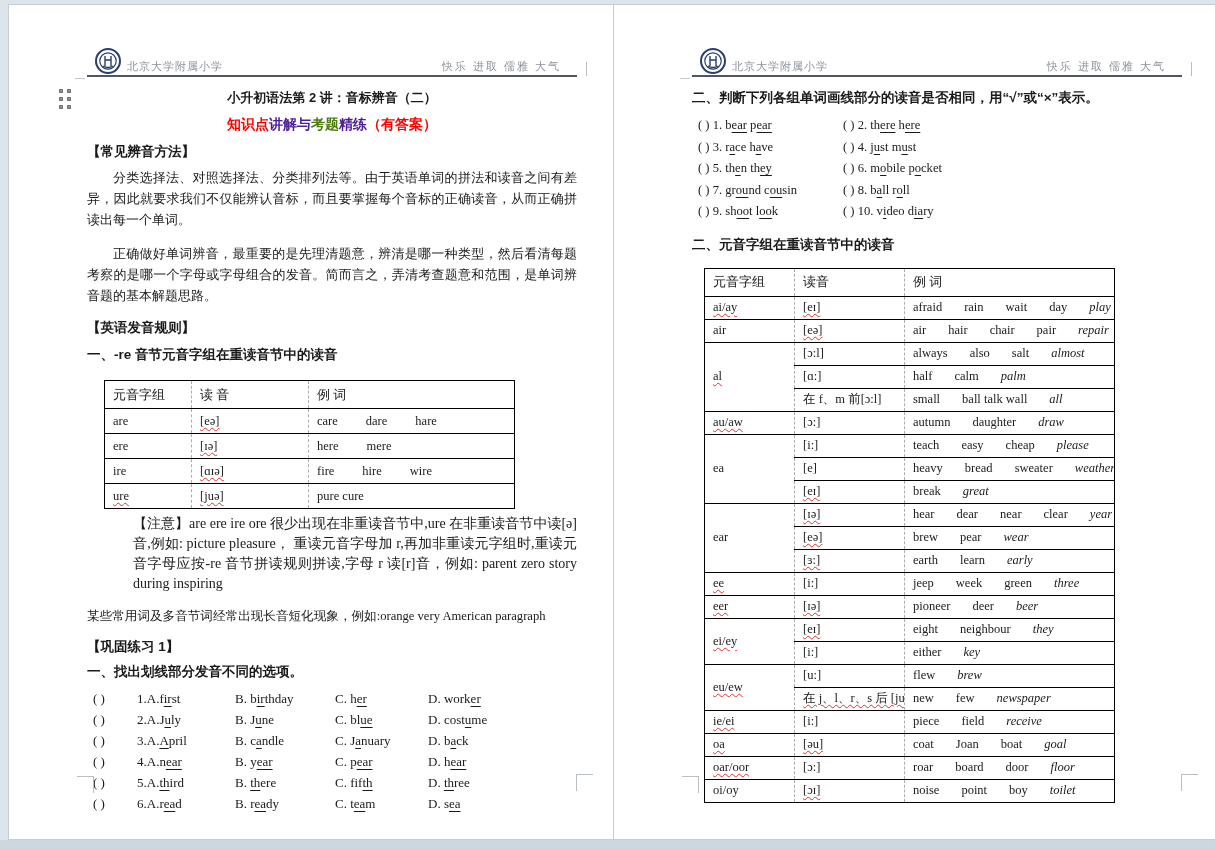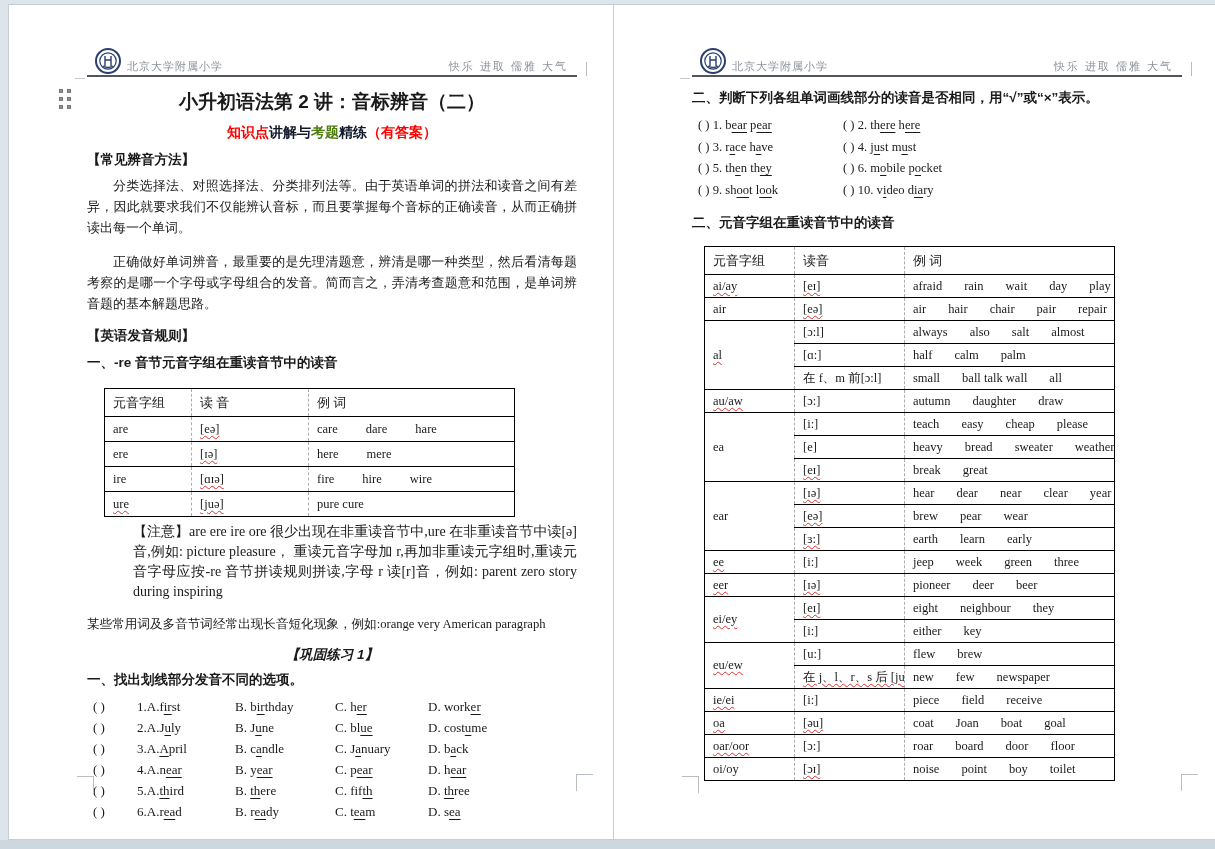--- a/index.html
+++ b/index.html
@@ -18,78 +18,78 @@
   }
   #page1 { left:8px; }
   #page2 { left:613px; }
 
   
   .hdr { margin-top:42px; height:30px; position:relative;
          border-bottom:2px solid #53545e; }
   .hdr .logo { position:absolute; left:8px; bottom:1px; width:26px; height:26px; }
   .hdr .school { position:absolute; left:40px; bottom:1px; font-size:11px; color:#8b919d;
                  font-family:"Liberation Sans","DejaVu Sans",sans-serif; letter-spacing:1px; }
-  .hdr .motto  { position:absolute; right:9px; bottom:1px; font-size:11px; color:#8b919d;
+  .hdr .motto  { position:absolute; right:16px; bottom:1px; font-size:11px; color:#8b919d;
                  font-family:"Liberation Sans","DejaVu Sans",sans-serif; letter-spacing:2px; }
   .hdr .tick { position:absolute; right:-10px; bottom:-1px; width:1px; height:14px; background:#b9bec4; }
   .hdr .ltick { position:absolute; left:-12px; bottom:-4px; width:10px; height:1px; background:#c4c9ce; }
 
   
   .dots { position:absolute; left:50px; top:84px; display:grid;
           grid-template-columns:4px 4px; grid-auto-rows:4px; gap:4px; }
   .dots i { background:#8d8d8d; box-shadow:inset 0 0 0 1px #777; }
   .mark { position:absolute; width:17px; height:17px; }
   .mark.bl { left:68px;  bottom:46px; border-top:1px solid #b9bec4; border-right:1px solid #b9bec4; }
   .mark.br { right:70px; bottom:48px; border-top:1px solid #b9bec4; border-left:1px solid #b9bec4; }
 
   
-  .title { margin-top:12px; text-align:center; font-size:19px; font-weight:bold;
+  .title { margin-top:12px; text-align:center; font-size:13px; font-weight:bold;
            font-family:"Liberation Sans","DejaVu Sans",sans-serif; }
   .subtitle { margin-top:9px; text-align:center; font-size:14px; font-weight:bold;
               font-family:"Liberation Sans","DejaVu Sans",sans-serif; }
   .h3 { font-size:13.5px; font-weight:bold; font-family:"Liberation Sans","DejaVu Sans",sans-serif; }
   .h-method { margin-top:9px; }
   .para { font-size:13px; line-height:21px; text-align:justify; text-indent:2em; margin-top:6px; }
   .h-rules { margin-top:13px; }
   .h-sub1 { margin-top:9px; }
   .note { font-size:14px; line-height:20px; text-align:justify; margin-top:5px;margin-left:46px; }
   .note2 { font-size:12.6px; margin-top:2px; white-space:nowrap; }
-  .h-practice { margin-top:6px; text-align:center;font-style:italic; }
+  .h-practice { margin-top:6px; text-align:left; }
   .h-ex1 { margin-top:7px; }
 
   
   table.ptable { border-collapse:collapse; border:1.5px solid #000; table-layout:fixed;
                  margin-top:16px; font-size:12.5px; }
   #table1 { margin-left:17px; width:410px; }
   #table2 { margin-left:12px; width:410px; margin-top:14px; }
   .ptable th, .ptable td { border-top:1px solid #000; padding:2px 8px; font-weight:normal;
                            text-align:left; vertical-align:middle; overflow:hidden; white-space:nowrap; }
   .ptable th + th, .ptable td + td, .ptable td.c2, .ptable td.c3 { border-left:1px dashed #a9aeb4; }
   #table1 th { height:28px; font-size:13px; }
   #table1 td { height:25px; }
   #table2 th { height:28px; font-size:13px; }
   #table2 td { height:23px; }
   #table1 col.c1 { width:87px; }  #table1 col.c2 { width:117px; } #table1 col.c3 { width:206px; }
   #table2 col.c1 { width:90px; }  #table2 col.c2 { width:110px; } #table2 col.c3 { width:210px; }
   .t1 .w { margin-right:28px; } .t1 .w:last-child { margin-right:0; }
-  .t2 .w { margin-right:22px; } .t2 .w:last-child { margin-right:12px; }
+  .t2 .w { margin-right:22px; } .t2 .w:last-child { margin-right:12px;font-style:italic; }
 
   
   .ex1rows { margin-top:8px; }
   .exrow { display:grid; grid-template-columns:44px 98px 100px 93px auto;
            font-size:13px; height:21px; align-items:center; padding-left:6px; }
   .paren { letter-spacing:0; color:#1a1a1a; }
   .ex2rows { margin-top:8px; }
   .ex2row { display:grid; grid-template-columns:145px auto; font-size:12.6px;
             height:21.5px; align-items:center; padding-left:6px; }
   .h-vowel { margin-top:13px; }
 
   u { text-decoration:underline; text-underline-offset:3px; text-decoration-thickness:1px; }
   .sq { text-decoration:underline wavy #e03131; text-decoration-thickness:1px; text-underline-offset:2px; }
-  .c-red { color:#ff0000; } .c-blue { color:#4d7c0f; } .c-black { color:#0f172a; }
+  .c-red { color:#ff0000; } .c-blue { color:#4d7c0f; } .c-black { color:#4c1d95; }
 </style>
 </head>
 <body>
 
 <div class="page" id="page1">
   <div class="hdr">
     <svg class="logo" viewBox="0 0 26 26">
       <circle cx="13" cy="13" r="12" fill="#ffffff" stroke="#2a3f6f" stroke-width="2"></circle>
       <circle cx="13" cy="13" r="8.2" fill="none" stroke="#2a3f6f" stroke-width="1.2"></circle>
       <path d="M10 8 v10 M16 8 v10 M10 12 h6 M8 18 q5 3 10 0" fill="none" stroke="#2a3f6f" stroke-width="1.4"></path>
@@ -229,20 +229,24 @@
       </div>
       <div class="ex2row">
         <span><span class="paren">(      )</span> 3. r<u>a</u>ce h<u>a</u>ve</span>
         <span><span class="paren">(      )</span> 4. j<u>u</u>st m<u>u</u>st</span>
       </div>
       <div class="ex2row">
         <span><span class="paren">(      )</span> 5. th<u>e</u>n th<u>ey</u></span>
         <span><span class="paren">(      )</span> 6. m<u>o</u>bile p<u>o</u>cket</span>
       </div>
       <div class="ex2row">
+        <span><span class="paren">(      )</span> 7. gr<u>ou</u>nd c<u>ou</u>sin</span>
+        <span><span class="paren">(      )</span> 8. b<u>a</u>ll r<u>o</u>ll</span>
+      </div>
+      <div class="ex2row">
         <span><span class="paren">(      )</span> 9. sh<u>oo</u>t l<u>oo</u>k</span>
         <span><span class="paren">(      )</span> 10. v<u>i</u>deo d<u>ia</u>ry</span>
       </div>
     </div>
 
   <div class="h3 h-vowel">二、元音字组在重读音节中的读音</div>
 
   <table class="ptable t2" id="table2">
     <colgroup>
         <col class="c1">

